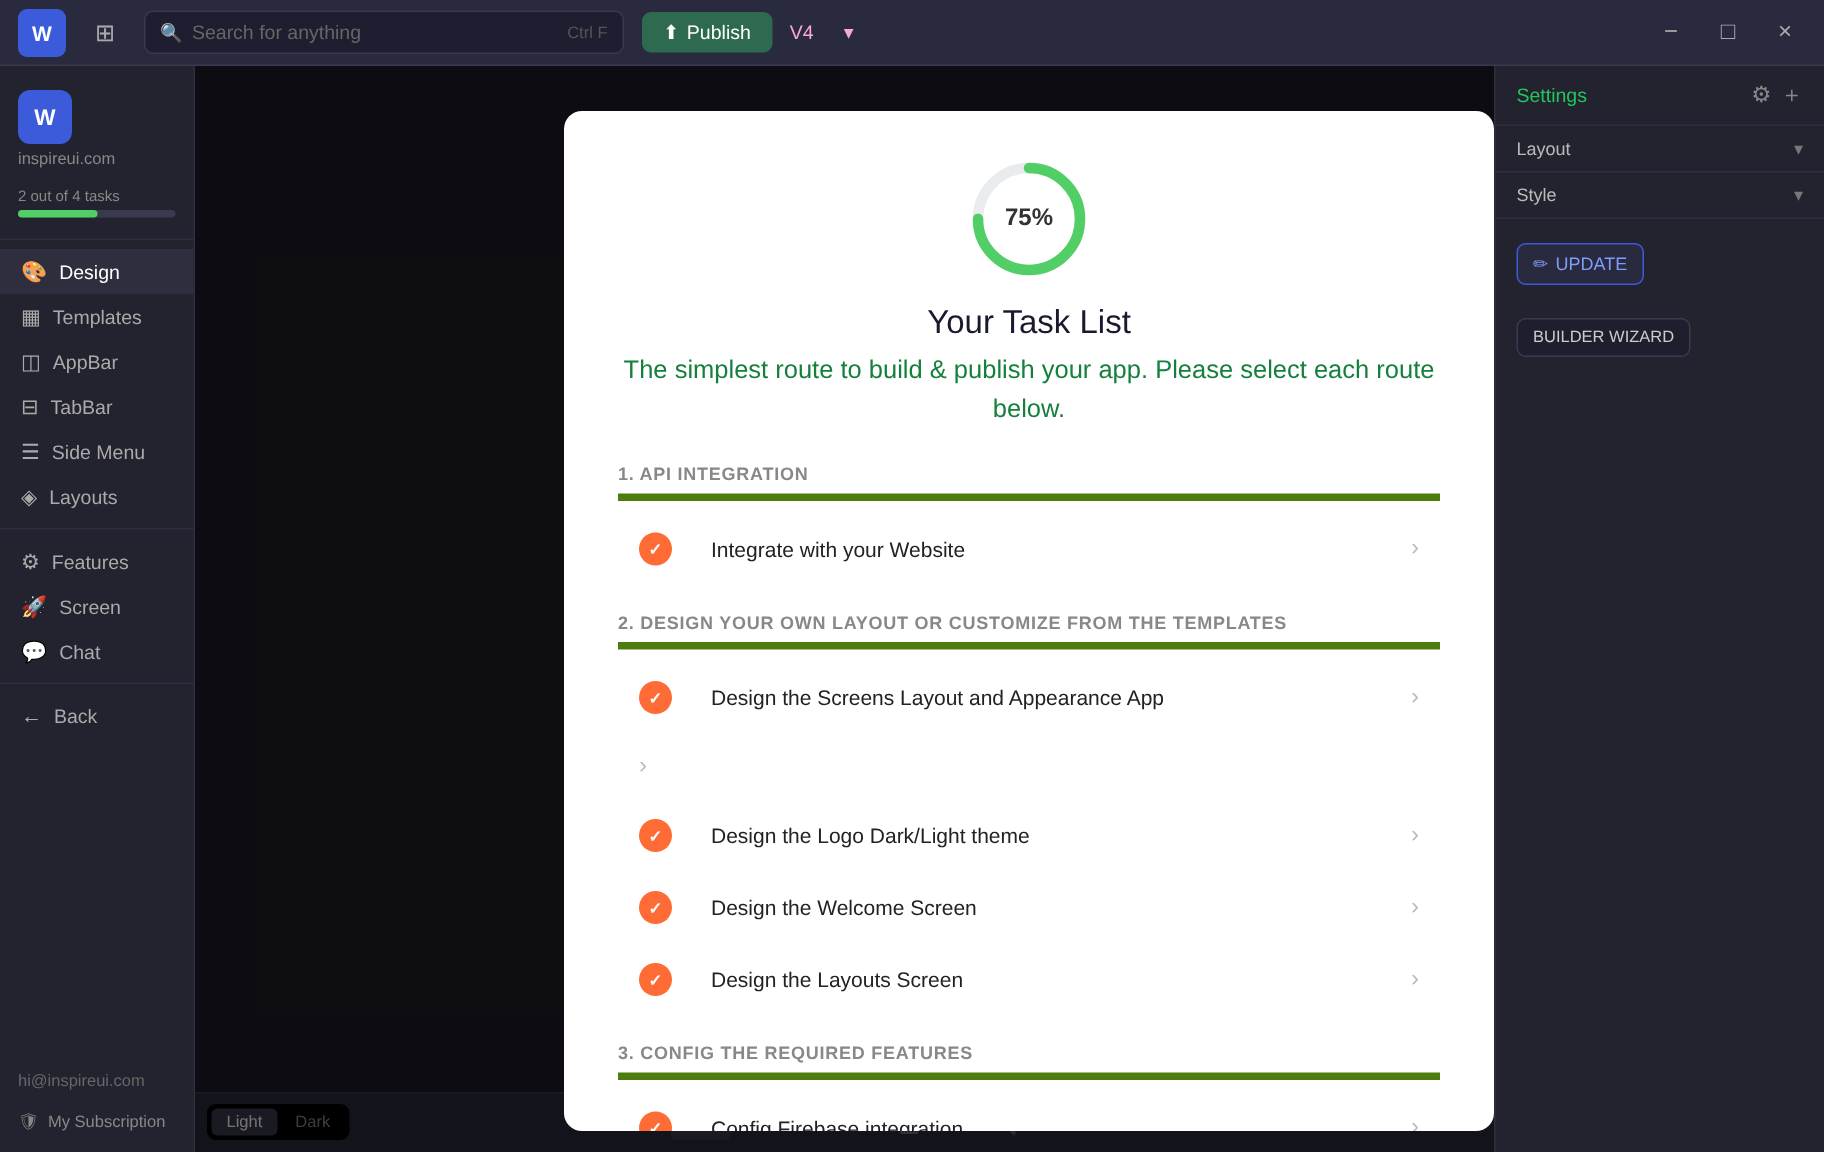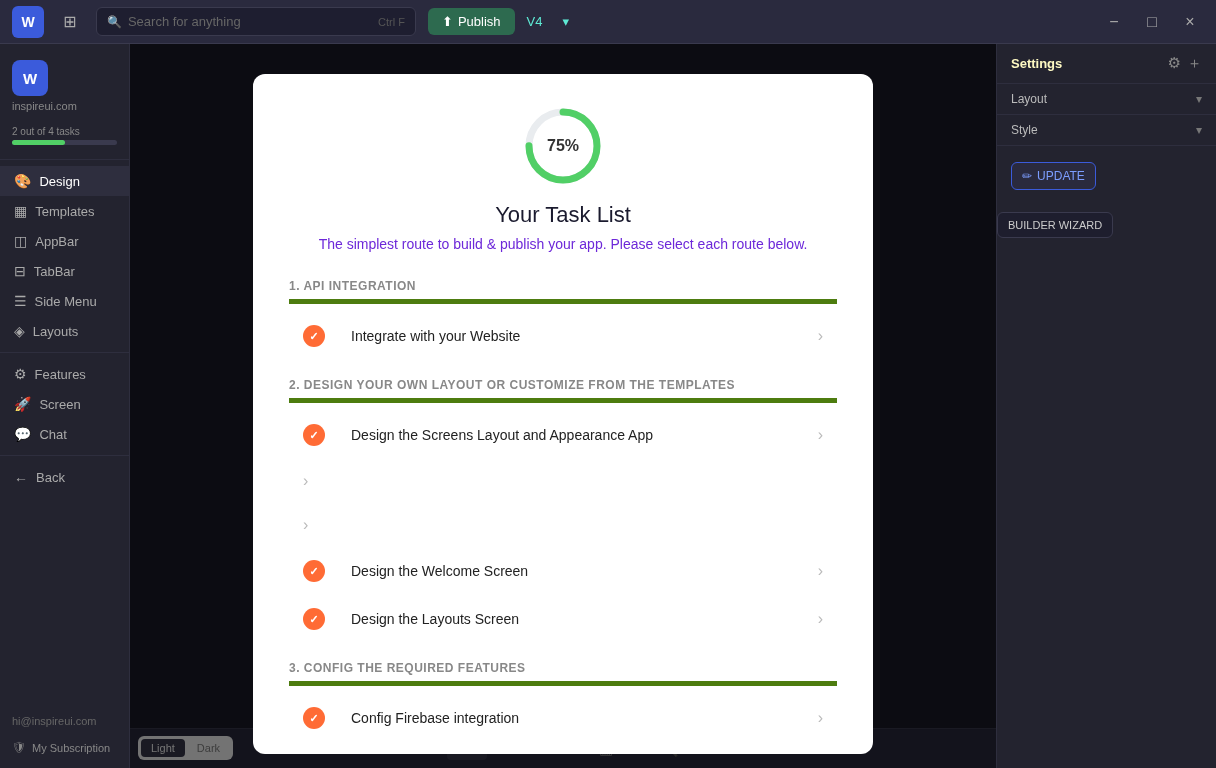--- a/index.html
+++ b/index.html
@@ -46,21 +46,21 @@
       background: #2d6a4f;
       color: #fff;
       border: none;
       border-radius: 6px;
       padding: 6px 14px;
       font-size: 13px;
       cursor: pointer;
       display: flex; align-items: center; gap: 5px;
     }
     .topbar-version {
-      color: #5eead4; font-size: 13px;
+      color: #f9a8d4; font-size: 13px;
       display: flex; align-items: center; gap: 20px;
       cursor: pointer;
       justify-content: center;
     }
     .topbar-spacer { flex: 1; }
     .topbar-icons { display: flex; gap: 10px; align-items: center; }
     .topbar-icon-btn {
       background: none; border: none;
       color: #aaa; font-size: 16px; cursor: pointer;
       width: 28px; height: 28px;
@@ -145,21 +145,21 @@
       border-left: 1px solid #2e2e3e;
       display: flex; flex-direction: column;
       flex-shrink: 0;
       overflow: hidden;
     }
     .right-panel-header {
       padding: 10px 14px;
       display: flex; align-items: center; justify-content: space-between;
       border-bottom: 1px solid #2e2e3e;
     }
-    .right-panel-title { color: #fef9c3; font-size: 13px; font-weight: 700; }
+    .right-panel-title { color: #22c55e; font-size: 13px; font-weight: 400; }
     .right-panel-icons { display: flex; gap: 6px; }
     .rp-icon { color: #888; font-size: 15px; cursor: pointer; }
 
     .right-panel-section {
       border-bottom: 1px solid #2e2e3e;
     }
     .rp-section-header {
       display: flex; align-items: center; justify-content: space-between;
       padding: 8px 14px;
       cursor: pointer;
@@ -175,21 +175,21 @@
       border-radius: 6px;
       padding: 6px 10px;
       color: #7c9dff;
       font-size: 12px;
       cursor: pointer;
       display: flex; align-items: center; gap: 5px;
       justify-content: center;
     }
 
     .wizard-btn {
-      margin: 6px 0;
+      margin: 6px 14px;
       background: #1e1e2e;
       border: 1px solid #3a3a4e;
       border-radius: 6px;
       padding: 6px 10px;
       color: #ccc;
       font-size: 11px;
       cursor: pointer;
       text-align: center;
     }
 
@@ -209,38 +209,38 @@
       color: #aaa; font-size: 13px;
       cursor: pointer; display: flex; align-items: center; gap: 5px;
       padding: 4px 8px; border-radius: 4px;
     }
     .bb-btn.active { background: #3a3a4e; color: #fff; }
     .bb-icon { color: #888; font-size: 15px; cursor: pointer; }
     .theme-toggle {
       position: absolute;
       bottom: 8px; left: 8px;
       display: flex; gap: 2px;
-      background: #ffffff; border-radius: 6px;
+      background: #000000; border-radius: 6px;
       padding: 3px;
       align-items: flex-end;
     }
     .tt-btn {
       padding: 3px 10px; border-radius: 4px;
       font-size: 11px; cursor: pointer;
       border: none; background: none; color: #888;
     }
     .tt-btn.active { background: #3a3a4e; color: #fff; }
 
     
     .modal-overlay {
       position: absolute;
       top: 0; left: 0; right: 0; bottom: 0;
       background: rgba(0,0,0,0.55);
       z-index: 100;
-      display: flex; align-items: flex-start; justify-content: center;
+      display: flex; align-items: flex-start; justify-content: flex-end;
       padding-top: 30px;
     }
     .modal {
       background: #fff;
       border-radius: 12px;
       width: 620px;
       max-height: 680px;
       overflow-y: auto;
       padding: 32px 36px 36px;
       position: relative;
@@ -262,21 +262,21 @@
       position: absolute; top: 50%; left: 50%;
       transform: translate(-50%, -50%);
       font-size: 16px; font-weight: 600; color: #333;
     }
 
     .modal-title {
       text-align: center; font-size: 22px; font-weight: 400;
       color: #1a1a2e; margin-bottom: 6px;
     }
     .modal-subtitle {
-      text-align: center; font-size: 14px; color: #6d28d9;
+      text-align: center; font-size: 17px; color: #15803d;
       margin-bottom: 24px; line-height: 1.5;
     }
 
     .task-section { margin-bottom: 20px; }
     .task-section-header {
       font-size: 12px; color: #888; font-weight: 600;
       text-transform: uppercase; letter-spacing: 0.5px;
       margin-bottom: 10px; padding-bottom: 6px;
       border-bottom: 5px solid #4d7c0f;
     }
@@ -432,20 +432,24 @@
             <div class="task-item-left">
               <div class="task-item-icon done"></div>
               <span class="task-item-label">Design the Screens Layout and Appearance App</span>
             </div>
             <span class="task-item-arrow">›</span>
           </div>
           <div class="task-item">
             <span class="task-item-arrow">›</span>
           </div>
           <div class="task-item">
+            <div class="task-item-left">
+              <div class="task-item-icon done"></div>
+              <span class="task-item-label">Design the Logo Dark/Light theme</span>
+            </div>
             <span class="task-item-arrow">›</span>
           </div>
           <div class="task-item">
             <div class="task-item-left">
               <div class="task-item-icon done"></div>
               <span class="task-item-label">Design the Welcome Screen</span>
             </div>
             <span class="task-item-arrow">›</span>
           </div>
           <div class="task-item">

